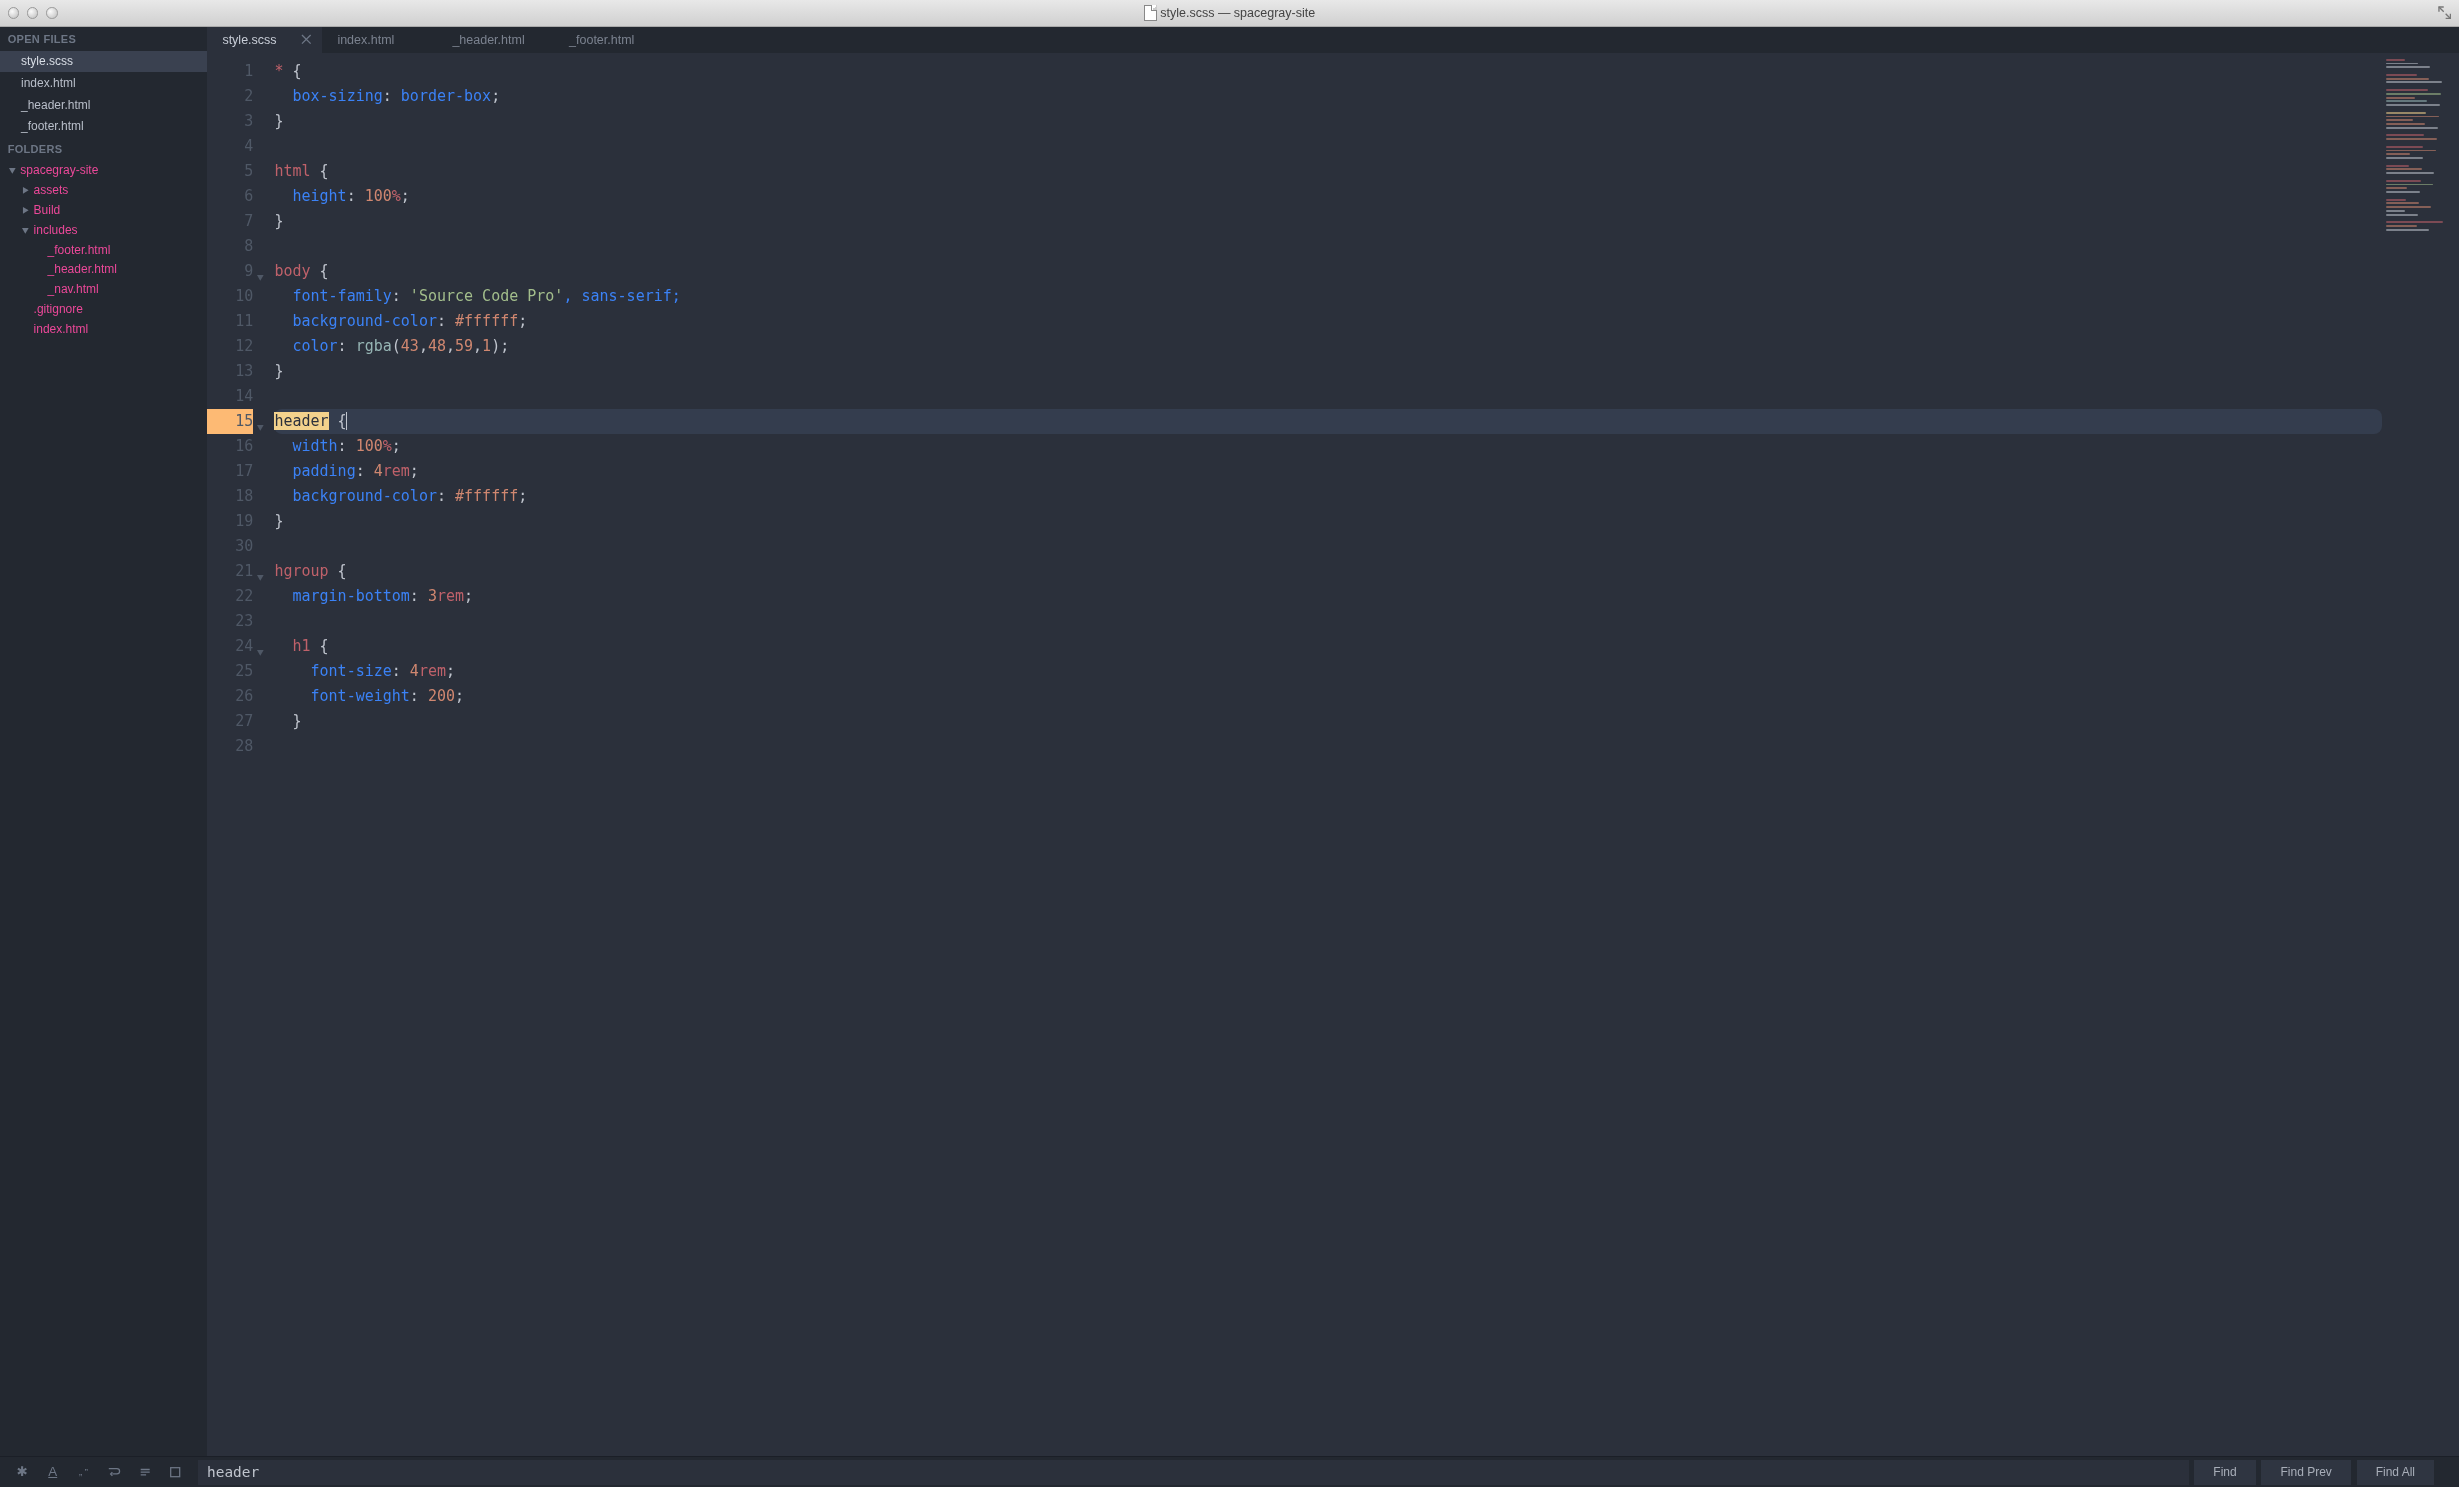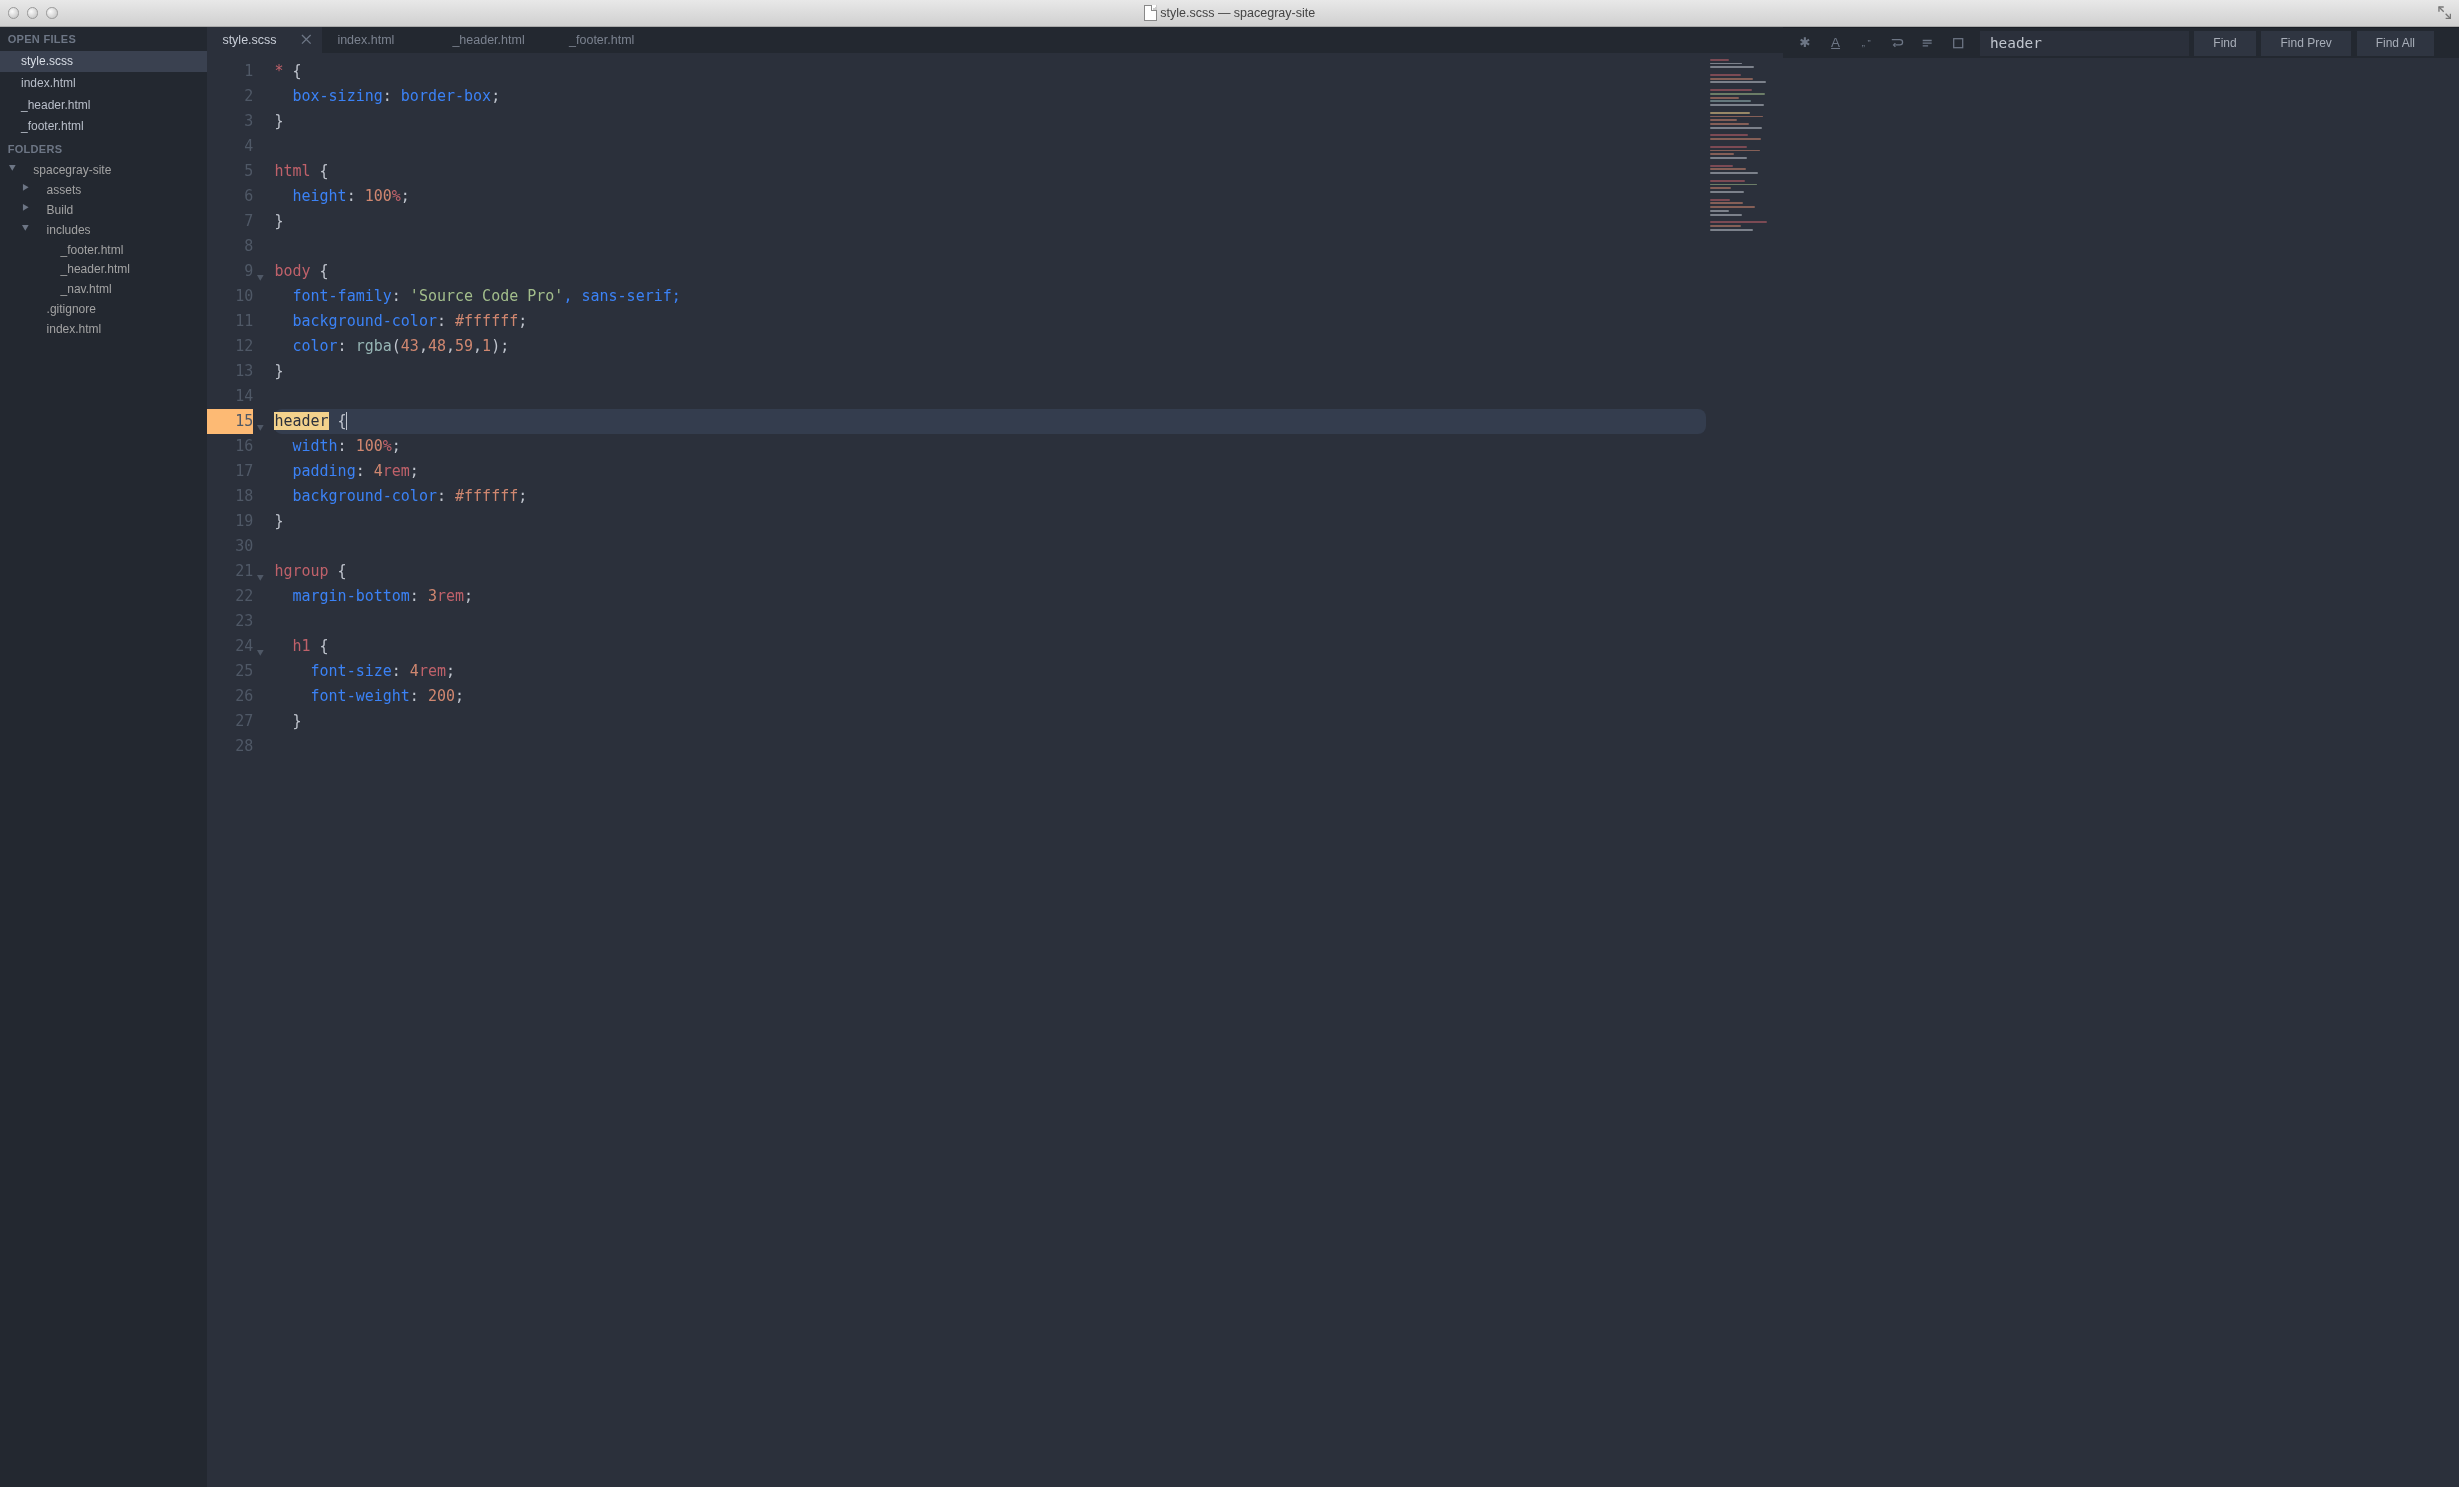--- a/index.html
+++ b/index.html
@@ -36,36 +36,36 @@
 .doc-icon::before{
   content:''; position:absolute; right:-1px; top:-1px; width:4.8px; height:4.8px;
   background:linear-gradient(135deg,#fff 50%,#ccc 50%); border-left:1px solid #888; border-bottom:1px solid #888;
 }
 .fullscreen-icon{
   position:absolute; right:7.7px; top:5.8px; width:13.4px; height:13.4px;
 }
 .fullscreen-icon svg{width:13.4px;height:13.4px;}
 
 .app {
-  display:flex; height:calc(100% - 27px); flex-direction:row;
+  display:flex; height:calc(100% - 27px); flex-direction:column;
 }
 .main-row{ flex:1; display:flex; overflow:hidden;}
 
 .sidebar {
   width:207px; background:#232830; color:#8a919c; font-size:12px;
   display:flex; flex-direction:column; user-select:none;
 }
 .section-header{
   padding:5.8px 7.7px; color:#6d7685; font-size:11px; font-weight:bold; letter-spacing:0.3px;
 }
 .file-item{
   padding:3.8px 7.7px 3.8px 21px; color:#b9bfca; cursor:default;
 }
 .file-item.active{ background:#3a4150; color:#d9dee6;}
-.tree-item{ padding:2.9px 0 2.9px 7.7px; display:flex; align-items:flex-start; gap:17px; color:#a3a3a3;}
+.tree-item{ padding:2.9px 0 2.9px 7.7px; display:flex; align-items:center; gap:4px; color:#ec4899;}
 .tree-item .arrow{ width:8.6px; display:inline-flex; color:#6d7685;}
 .tree-item .arrow svg{width:8.6px;height:8.6px;}
 .indent-1{padding-left:21px;}
 .indent-2{padding-left:35px;}
 
 .editor-area{ flex:1; display:flex; flex-direction:column; background:#2b303b; position:relative;}
 .tabs{ display:flex; height:26px; background:#232830;}
 .tab{
   padding:0 29px 0 15.4px; display:flex; align-items:center; font-size:12.5px; color:#7b828f;
   position:relative; cursor:default; min-width:115px;

